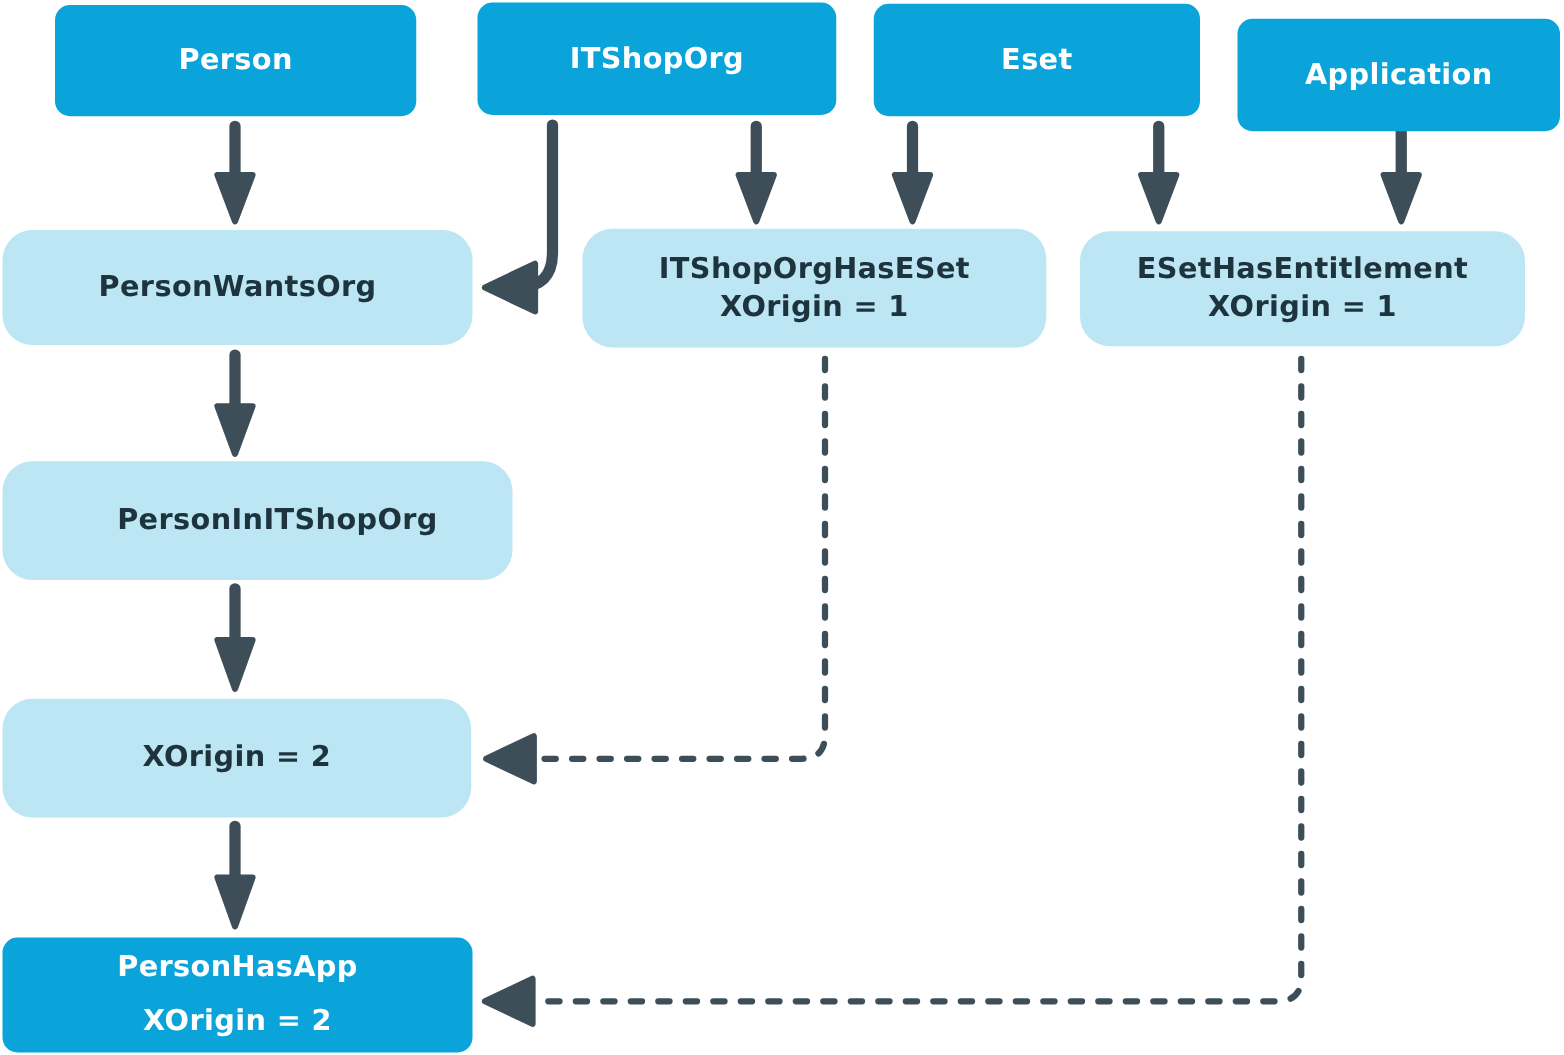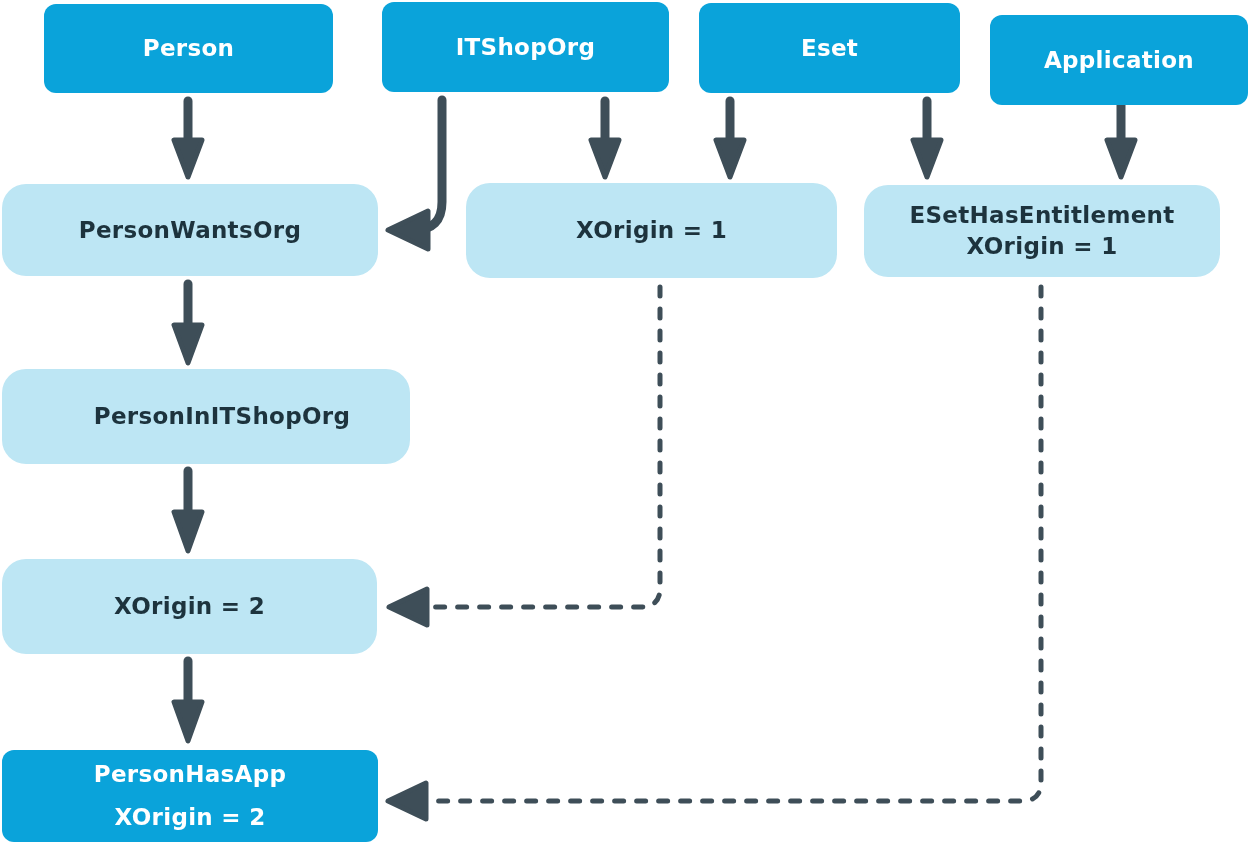--- a/index.html
+++ b/index.html
@@ -148,20 +148,21 @@
 
   <div class="node primary" id="node-application">
     <div>Application</div>
   </div>
 
   <div class="node secondary" id="node-personwantsorg">
     <div>PersonWantsOrg</div>
   </div>
 
   <div class="node secondary" id="node-itshoporghaseset">
+    <div>ITShopOrgHasESet</div>
     <div>XOrigin = 1</div>
   </div>
 
   <div class="node secondary" id="node-esethasentitlement">
     <div>ESetHasEntitlement</div>
     <div>XOrigin = 1</div>
   </div>
 
   <div class="node secondary" id="node-personinitshoporg">
     <div>PersonInITShopOrg</div>

